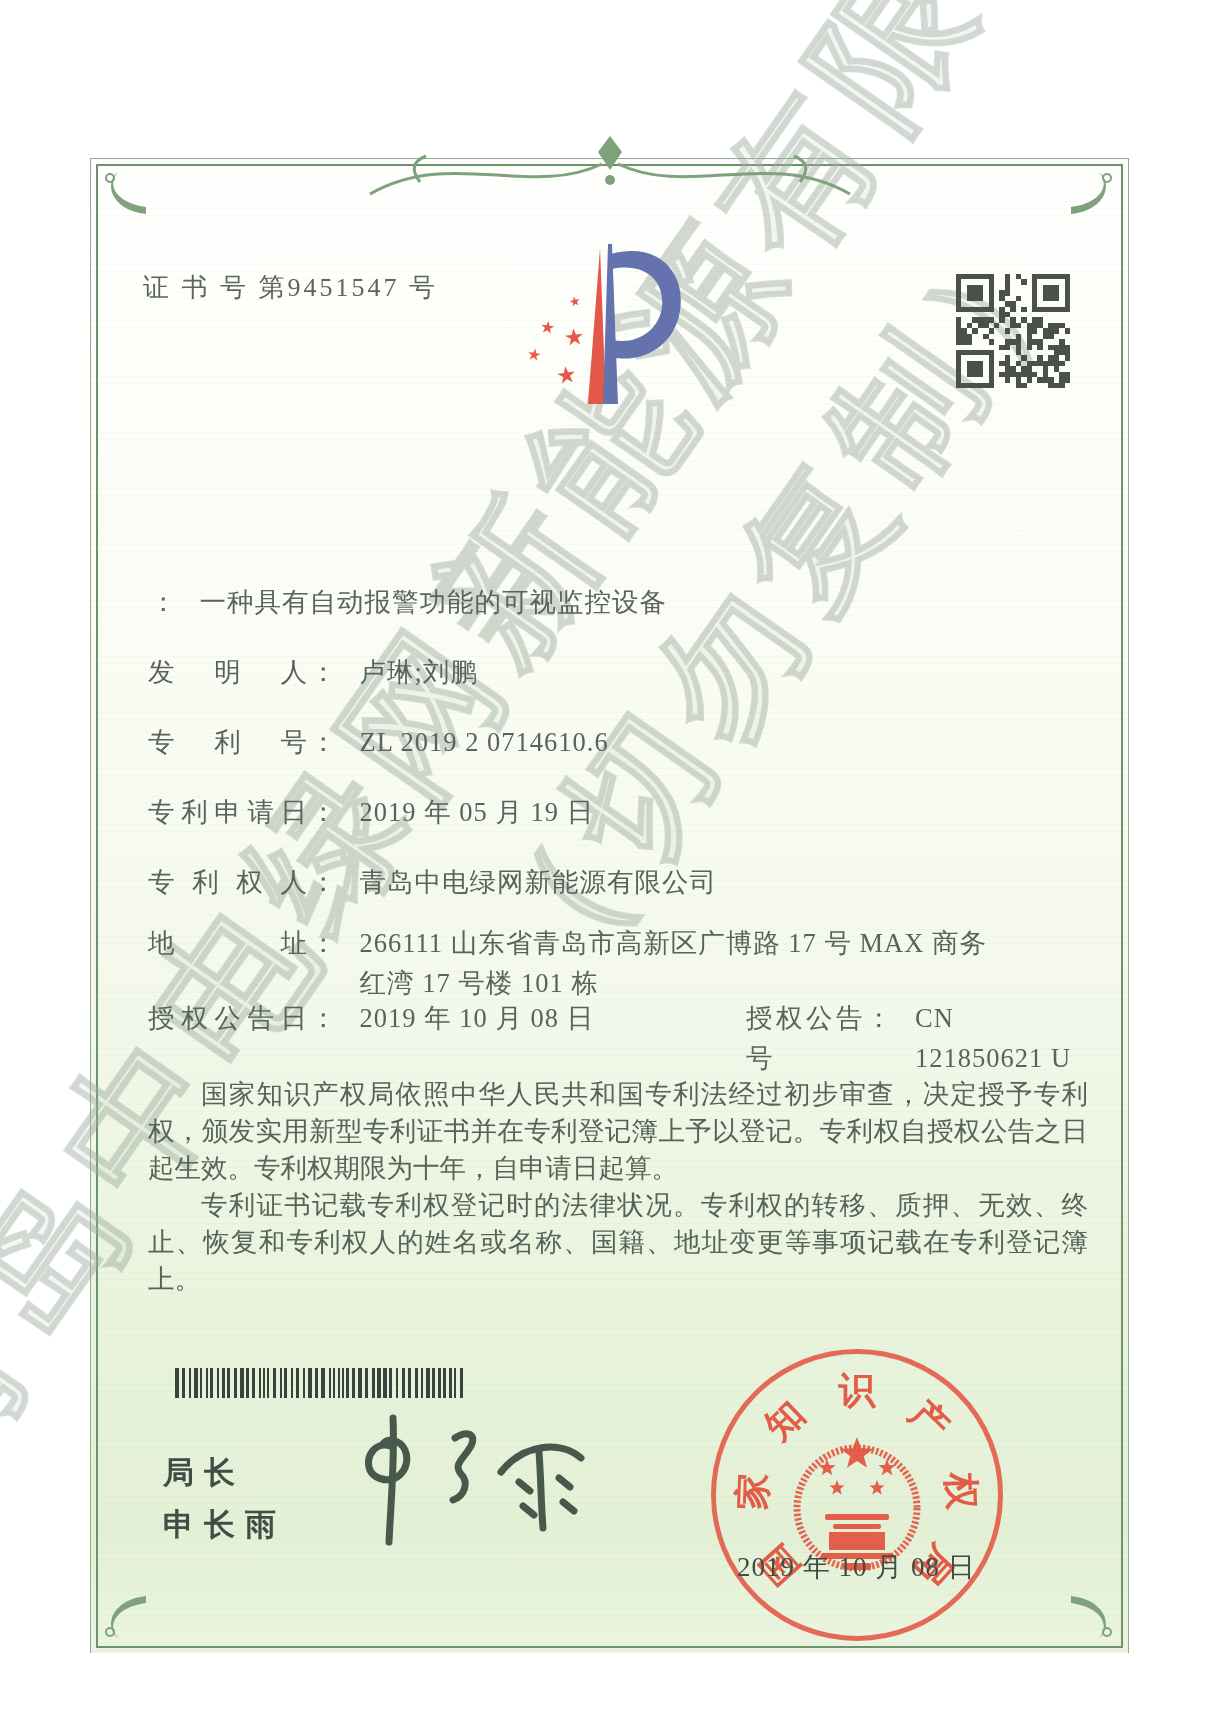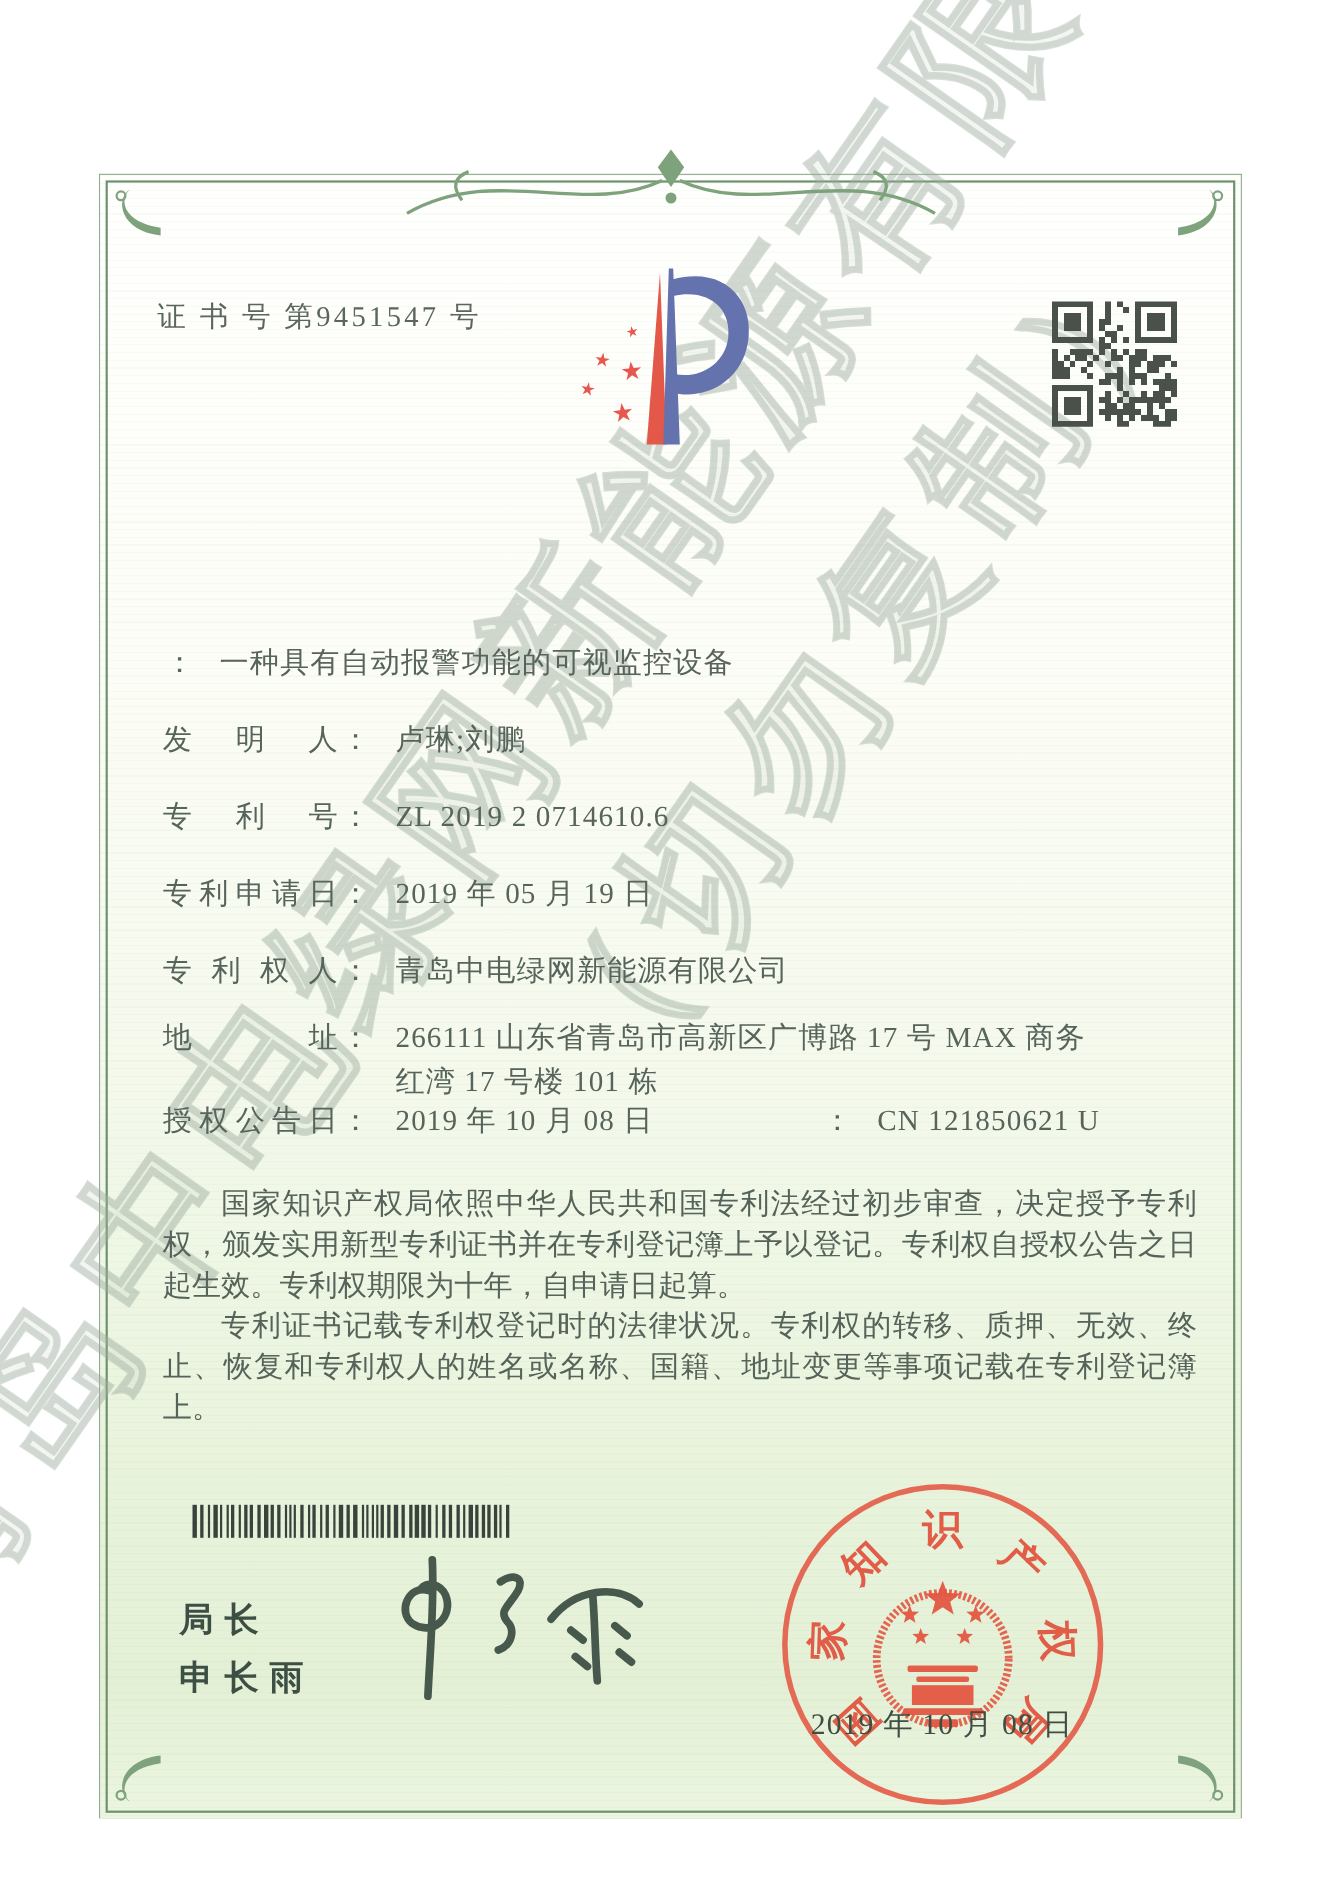--- a/index.html
+++ b/index.html
@@ -403,20 +403,21 @@
   <div class="field-row" style="top:923px">
     <span class="flabel">地址</span>
       <span class="fcolon">：</span>
     <span class="fvalue" style="max-width:640px">266111 山东省青岛市高新区广博路 17 号 MAX 商务红湾 17 号楼 101 栋</span>
   </div>
   <div class="field-row" style="top:998px;width:940px">
     <span class="flabel">授权公告日</span>
       <span class="fcolon">：</span>
     <span class="fvalue">2019 年 10 月 08 日</span>
     <span class="grant-right">
+      <span class="flabel">授权公告号</span>
         <span class="fcolon">：</span>
       <span class="fvalue">CN 121850621 U</span>
     </span>
   </div>
 
   <div class="body-text">
     <p>国家知识产权局依照中华人民共和国专利法经过初步审查，决定授予专利权，颁发实用新型专利证书并在专利登记簿上予以登记。专利权自授权公告之日起生效。专利权期限为十年，自申请日起算。</p>
     <p>专利证书记载专利权登记时的法律状况。专利权的转移、质押、无效、终止、恢复和专利权人的姓名或名称、国籍、地址变更等事项记载在专利登记簿上。</p>
   </div>
 

